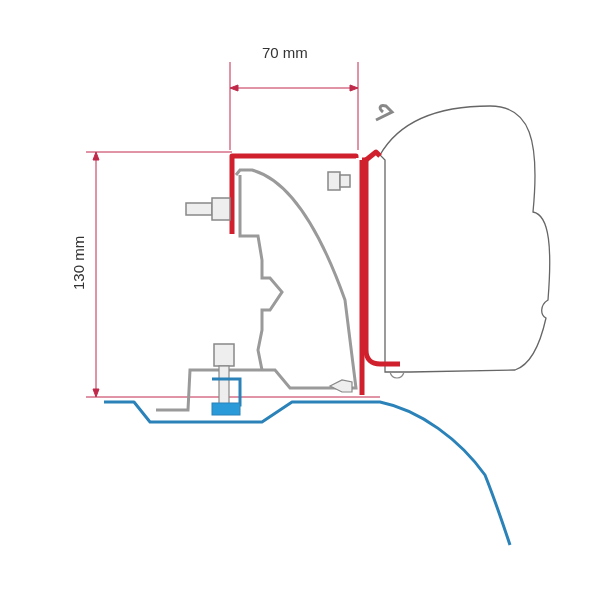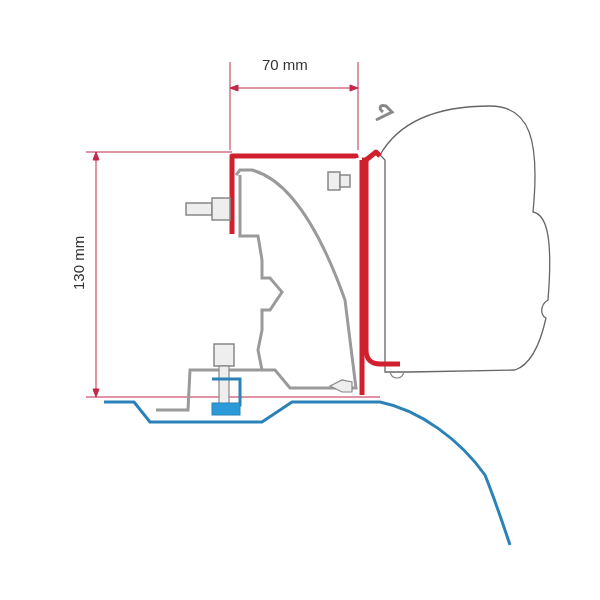--- a/index.html
+++ b/index.html
@@ -1,19 +1,19 @@
 <!DOCTYPE html>
 <html><head>
   <meta charset="utf-8">
   <style>
     html, body { margin: 0; padding: 0; background: #ffffff; }
     body { width: 600px; height: 600px; position: relative; overflow: hidden; font-family: "Liberation Sans", sans-serif; }
     svg { position: absolute; left: 0; top: 0; }
     .dim-label { position: absolute; font-family: "Liberation Sans", sans-serif; font-size: 15px; color: #333333; }
-    #dim-width-label { left: 262px; top: 56px; }
+    #dim-width-label { left: 262px; top: 44px; }
     #dim-height-label { left: 70px; top: 290px; transform: rotate(-90deg); transform-origin: left top; white-space: nowrap; }
   </style>
 </head>
 <body>
 
 <svg width="600" height="600" viewBox="0 0 600 600">
 
   <g stroke="#c0294a" stroke-width="1" fill="#c0294a">
     <line x1="230" y1="62" x2="230" y2="150"></line>
     <line x1="358" y1="62" x2="358" y2="150"></line>

